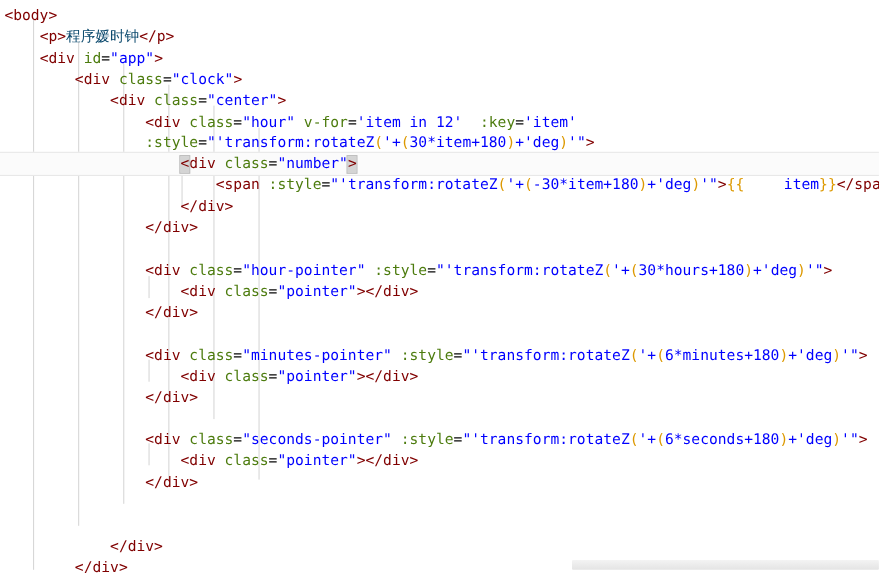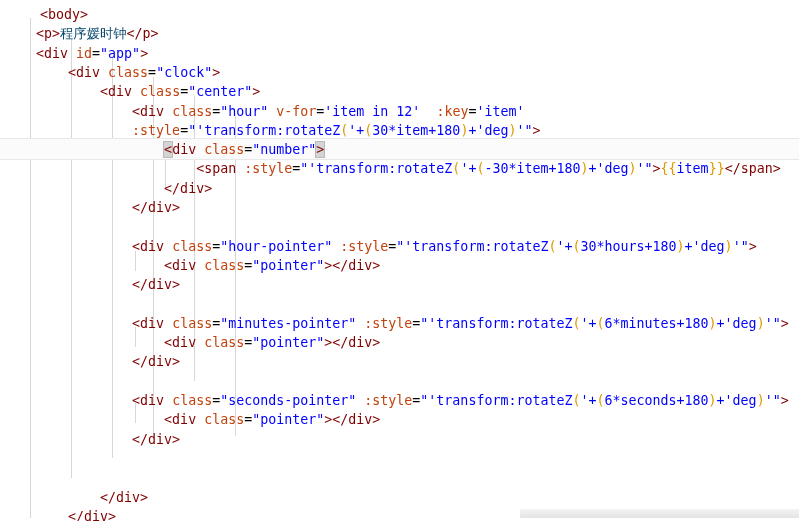--- a/index.html
+++ b/index.html
@@ -53,27 +53,27 @@
     height: 19.3px;
     line-height: 19.3px;
     white-space: pre;
     font-size: 13.3px;
     letter-spacing: 0px;
     padding-left: 4px;
   }
 
   
   .tag     { color: #800000; }   
-  .attr    { color: #c2410c; }   
+  .attr    { color: #4d7c0f; }   
   .val     { color: #0000ff; }   
   .punct   { color: #000000; }
   .text    { color: #0c4a6e; }   
   .paren   { color: #dd9900; }
   .mustache{ color: #dd9900; }
-  .mustache-inner { color: #0000ff; }
+  .mustache-inner { color: #0000ff; margin-left: 36px; }
 
   
   .bmatch {
     background: #d4d4d4;
     outline: 1px solid #b9b9b9;
   }
 
   
   #hscroll {
     position: absolute;
@@ -109,21 +109,21 @@
       <div class="guide" style="left: 235px; top: 116px; height: 320px;"></div>
       <div class="guide" style="left: 165px; top: 155px; height: 34px;"></div>
       <div class="guide" style="left: 135px; top: 251px; height: 20px;"></div>
       <div class="guide" style="left: 135px; top: 327px; height: 20px;"></div>
       <div class="guide" style="left: 135px; top: 403px; height: 20px;"></div>
     </div>
 
   <div class="current-line" id="curline" style="top: 138.1px; height: 22.3px;"></div>
 
   <div class="code" id="code">
-      <div class="line" style="position: absolute; left: 0px; top: 5px; margin-left: 36px;"><span class="tag">&lt;body&gt;</span></div>
+      <div class="line" style="position: absolute; left: 0px; top: 5px;"><span class="tag">&lt;body&gt;</span></div>
       <div class="line" style="position: absolute; left: 0px; top: 24.3px;"><span>    </span><span class="tag">&lt;p&gt;</span><span class="text">程序媛时钟</span><span class="tag">&lt;/p&gt;</span></div>
       <div class="line" style="position: absolute; left: 0px; top: 43.6px;"><span>    </span><span class="tag">&lt;div </span><span class="attr">id</span><span class="punct">=</span><span class="val">"app"</span><span class="tag">&gt;</span></div>
       <div class="line" style="position: absolute; left: 0px; top: 62.9px;"><span>        </span><span class="tag">&lt;div </span><span class="attr">class</span><span class="punct">=</span><span class="val">"clock"</span><span class="tag">&gt;</span></div>
       <div class="line" style="position: absolute; left: 0px; top: 82.2px;"><span>            </span><span class="tag">&lt;div </span><span class="attr">class</span><span class="punct">=</span><span class="val">"center"</span><span class="tag">&gt;</span></div>
       <div class="line" style="position: absolute; left: 0px; top: 101.5px;"><span>                </span><span class="tag">&lt;div </span><span class="attr">class</span><span class="punct">=</span><span class="val">"hour"</span><span class="punct"> </span><span class="attr">v-for</span><span class="punct">=</span><span class="val">'item in 12'</span><span class="punct">  </span><span class="attr">:key</span><span class="punct">=</span><span class="val">'item'</span></div>
       <div class="line" style="position: absolute; left: 0px; top: 120.8px;"><span>                </span><span class="attr">:style</span><span class="punct">=</span><span class="val">"'transform:rotateZ</span><span class="paren">(</span><span class="val">'+</span><span class="paren">(</span><span class="val">30*item+180</span><span class="paren">)</span><span class="val">+'deg</span><span class="paren">)</span><span class="val">'"</span><span class="tag">&gt;</span></div>
       <div class="line" style="position: absolute; left: 0px; top: 140.1px;"><span>                    </span><span class="tag bmatch">&lt;</span><span class="tag">div </span><span class="attr">class</span><span class="punct">=</span><span class="val">"number"</span><span class="tag bmatch">&gt;</span></div>
       <div class="line" style="position: absolute; left: 0px; top: 159.4px;"><span>                        </span><span class="tag">&lt;span </span><span class="attr">:style</span><span class="punct">=</span><span class="val">"'transform:rotateZ</span><span class="paren">(</span><span class="val">'+</span><span class="paren">(</span><span class="val">-30*item+180</span><span class="paren">)</span><span class="val">+'deg</span><span class="paren">)</span><span class="val">'"</span><span class="tag">&gt;</span><span class="mustache">{{</span><span class="mustache-inner">item</span><span class="mustache">}}</span><span class="tag">&lt;/span&gt;</span></div>
       <div class="line" style="position: absolute; left: 0px; top: 178.7px;"><span>                    </span><span class="tag">&lt;/div&gt;</span></div>
       <div class="line" style="position: absolute; left: 0px; top: 198px;"><span>                </span><span class="tag">&lt;/div&gt;</span></div>

